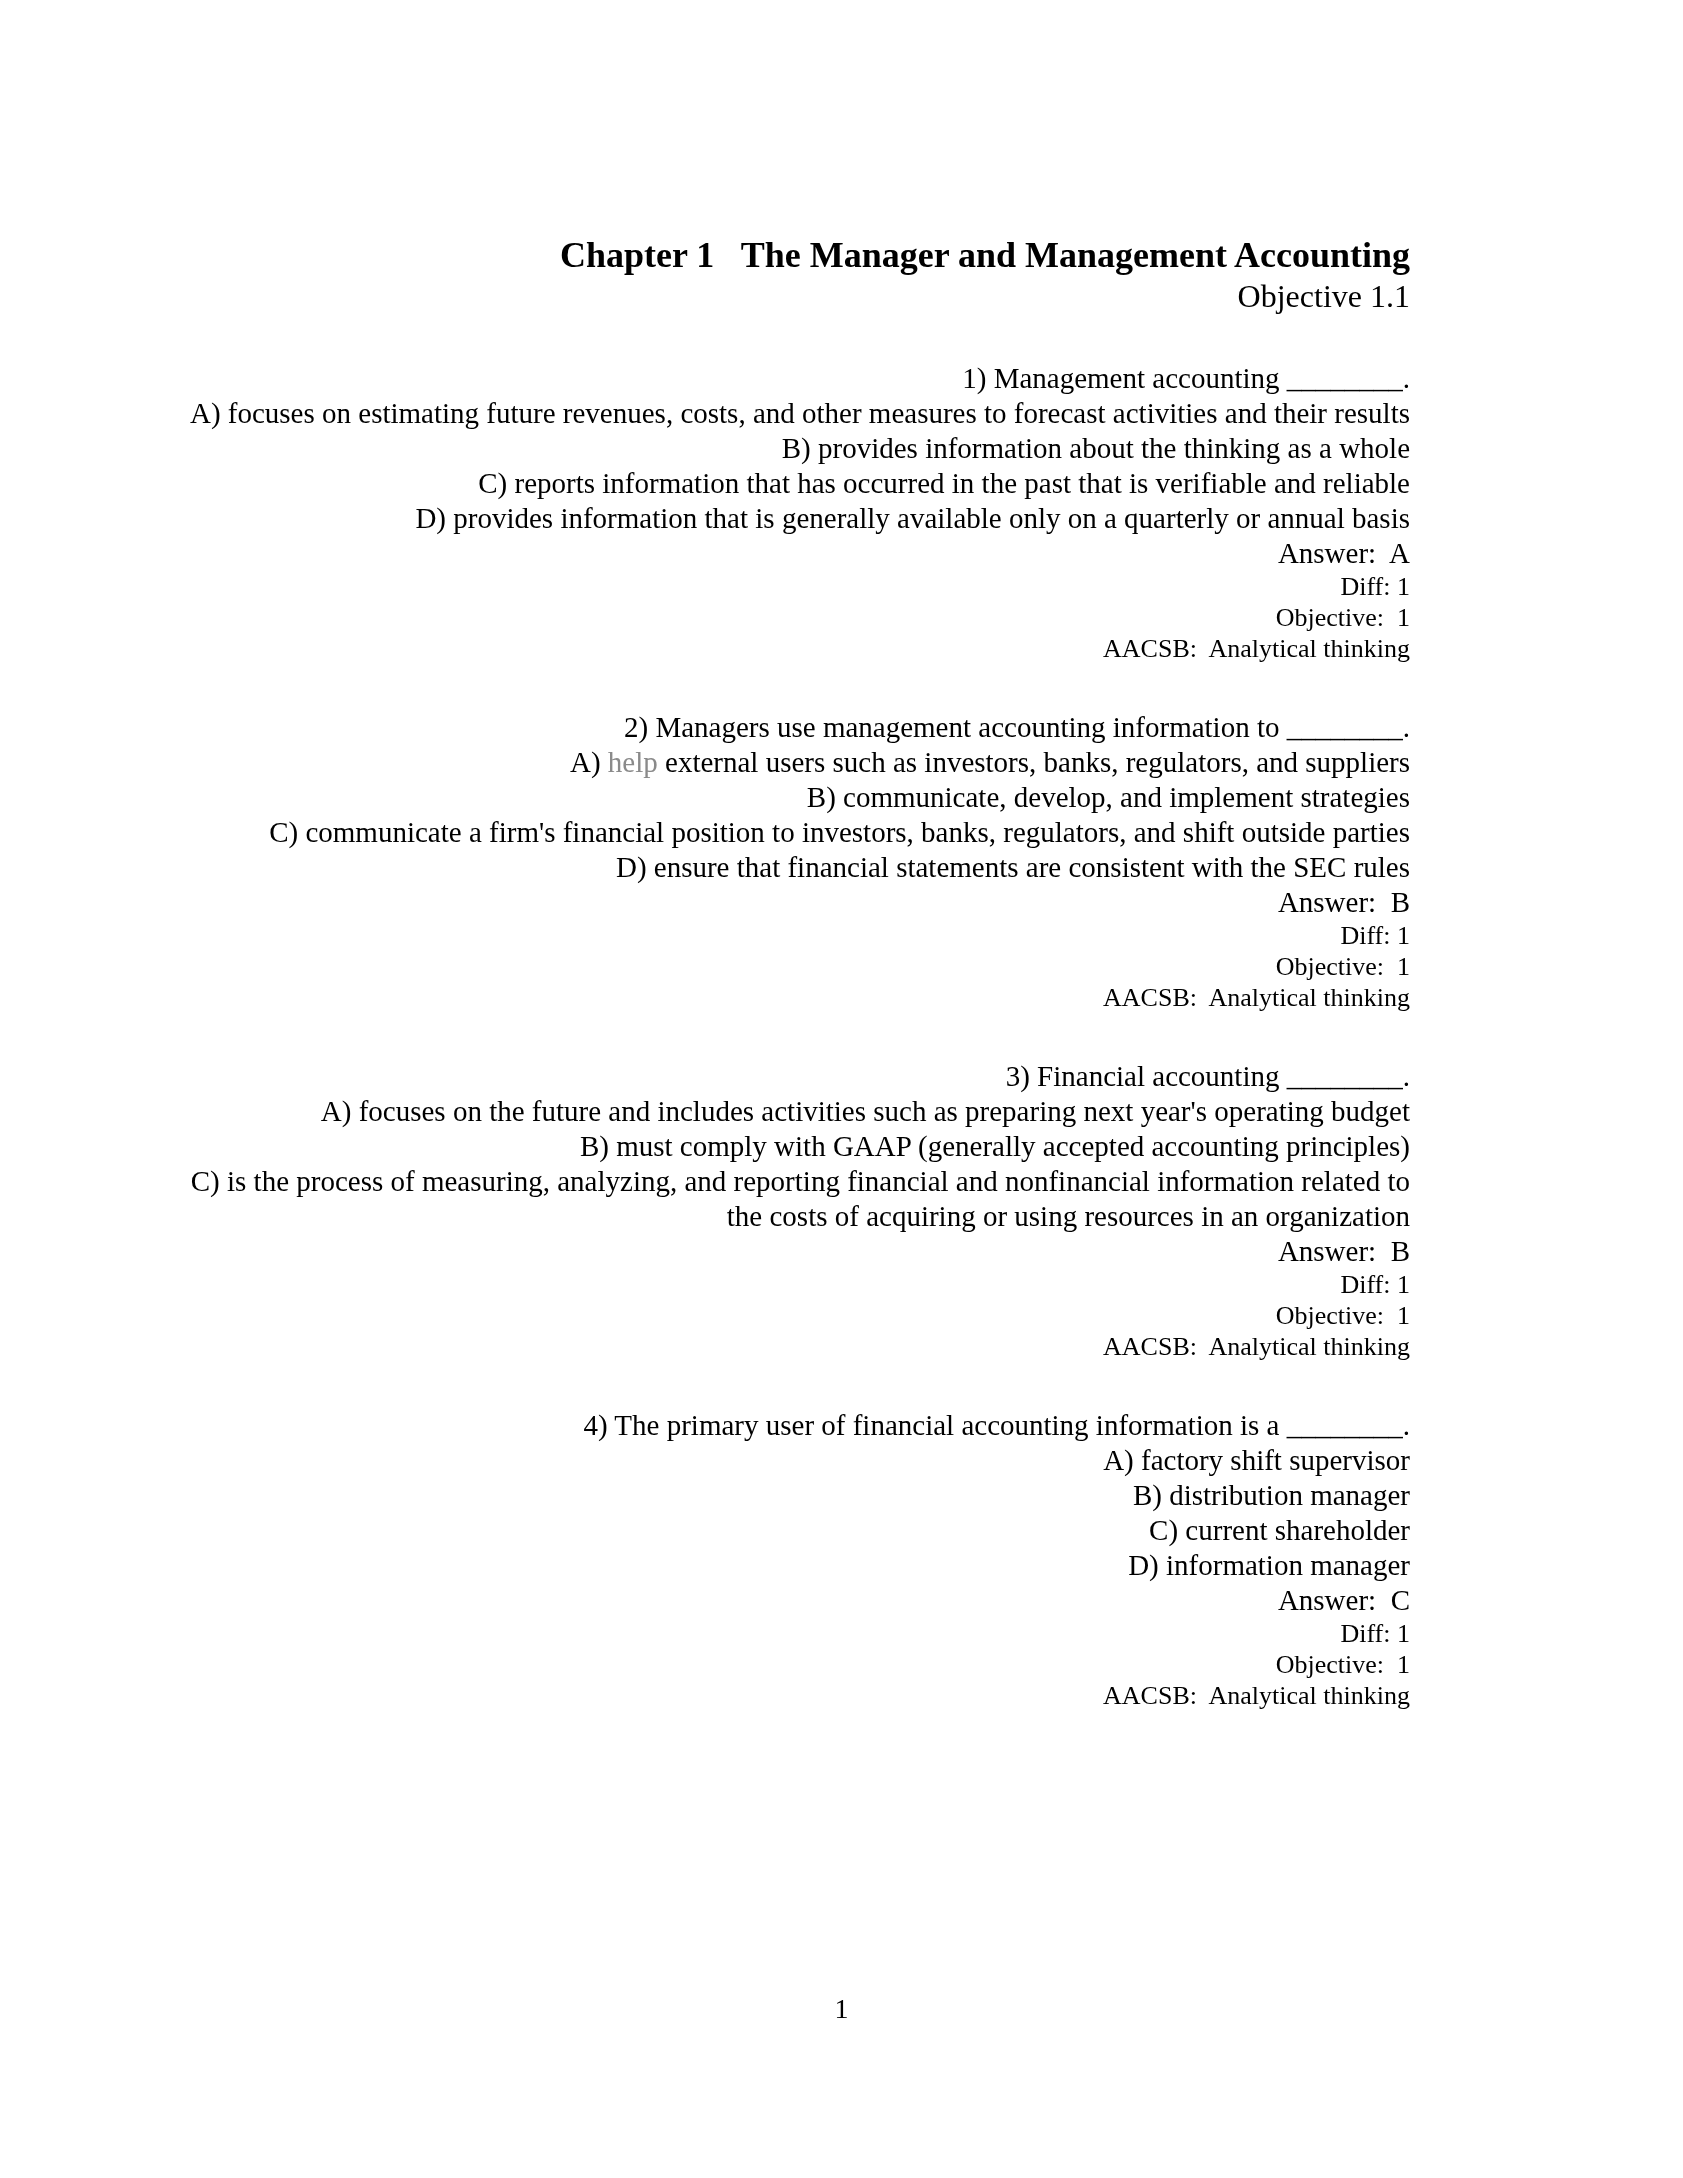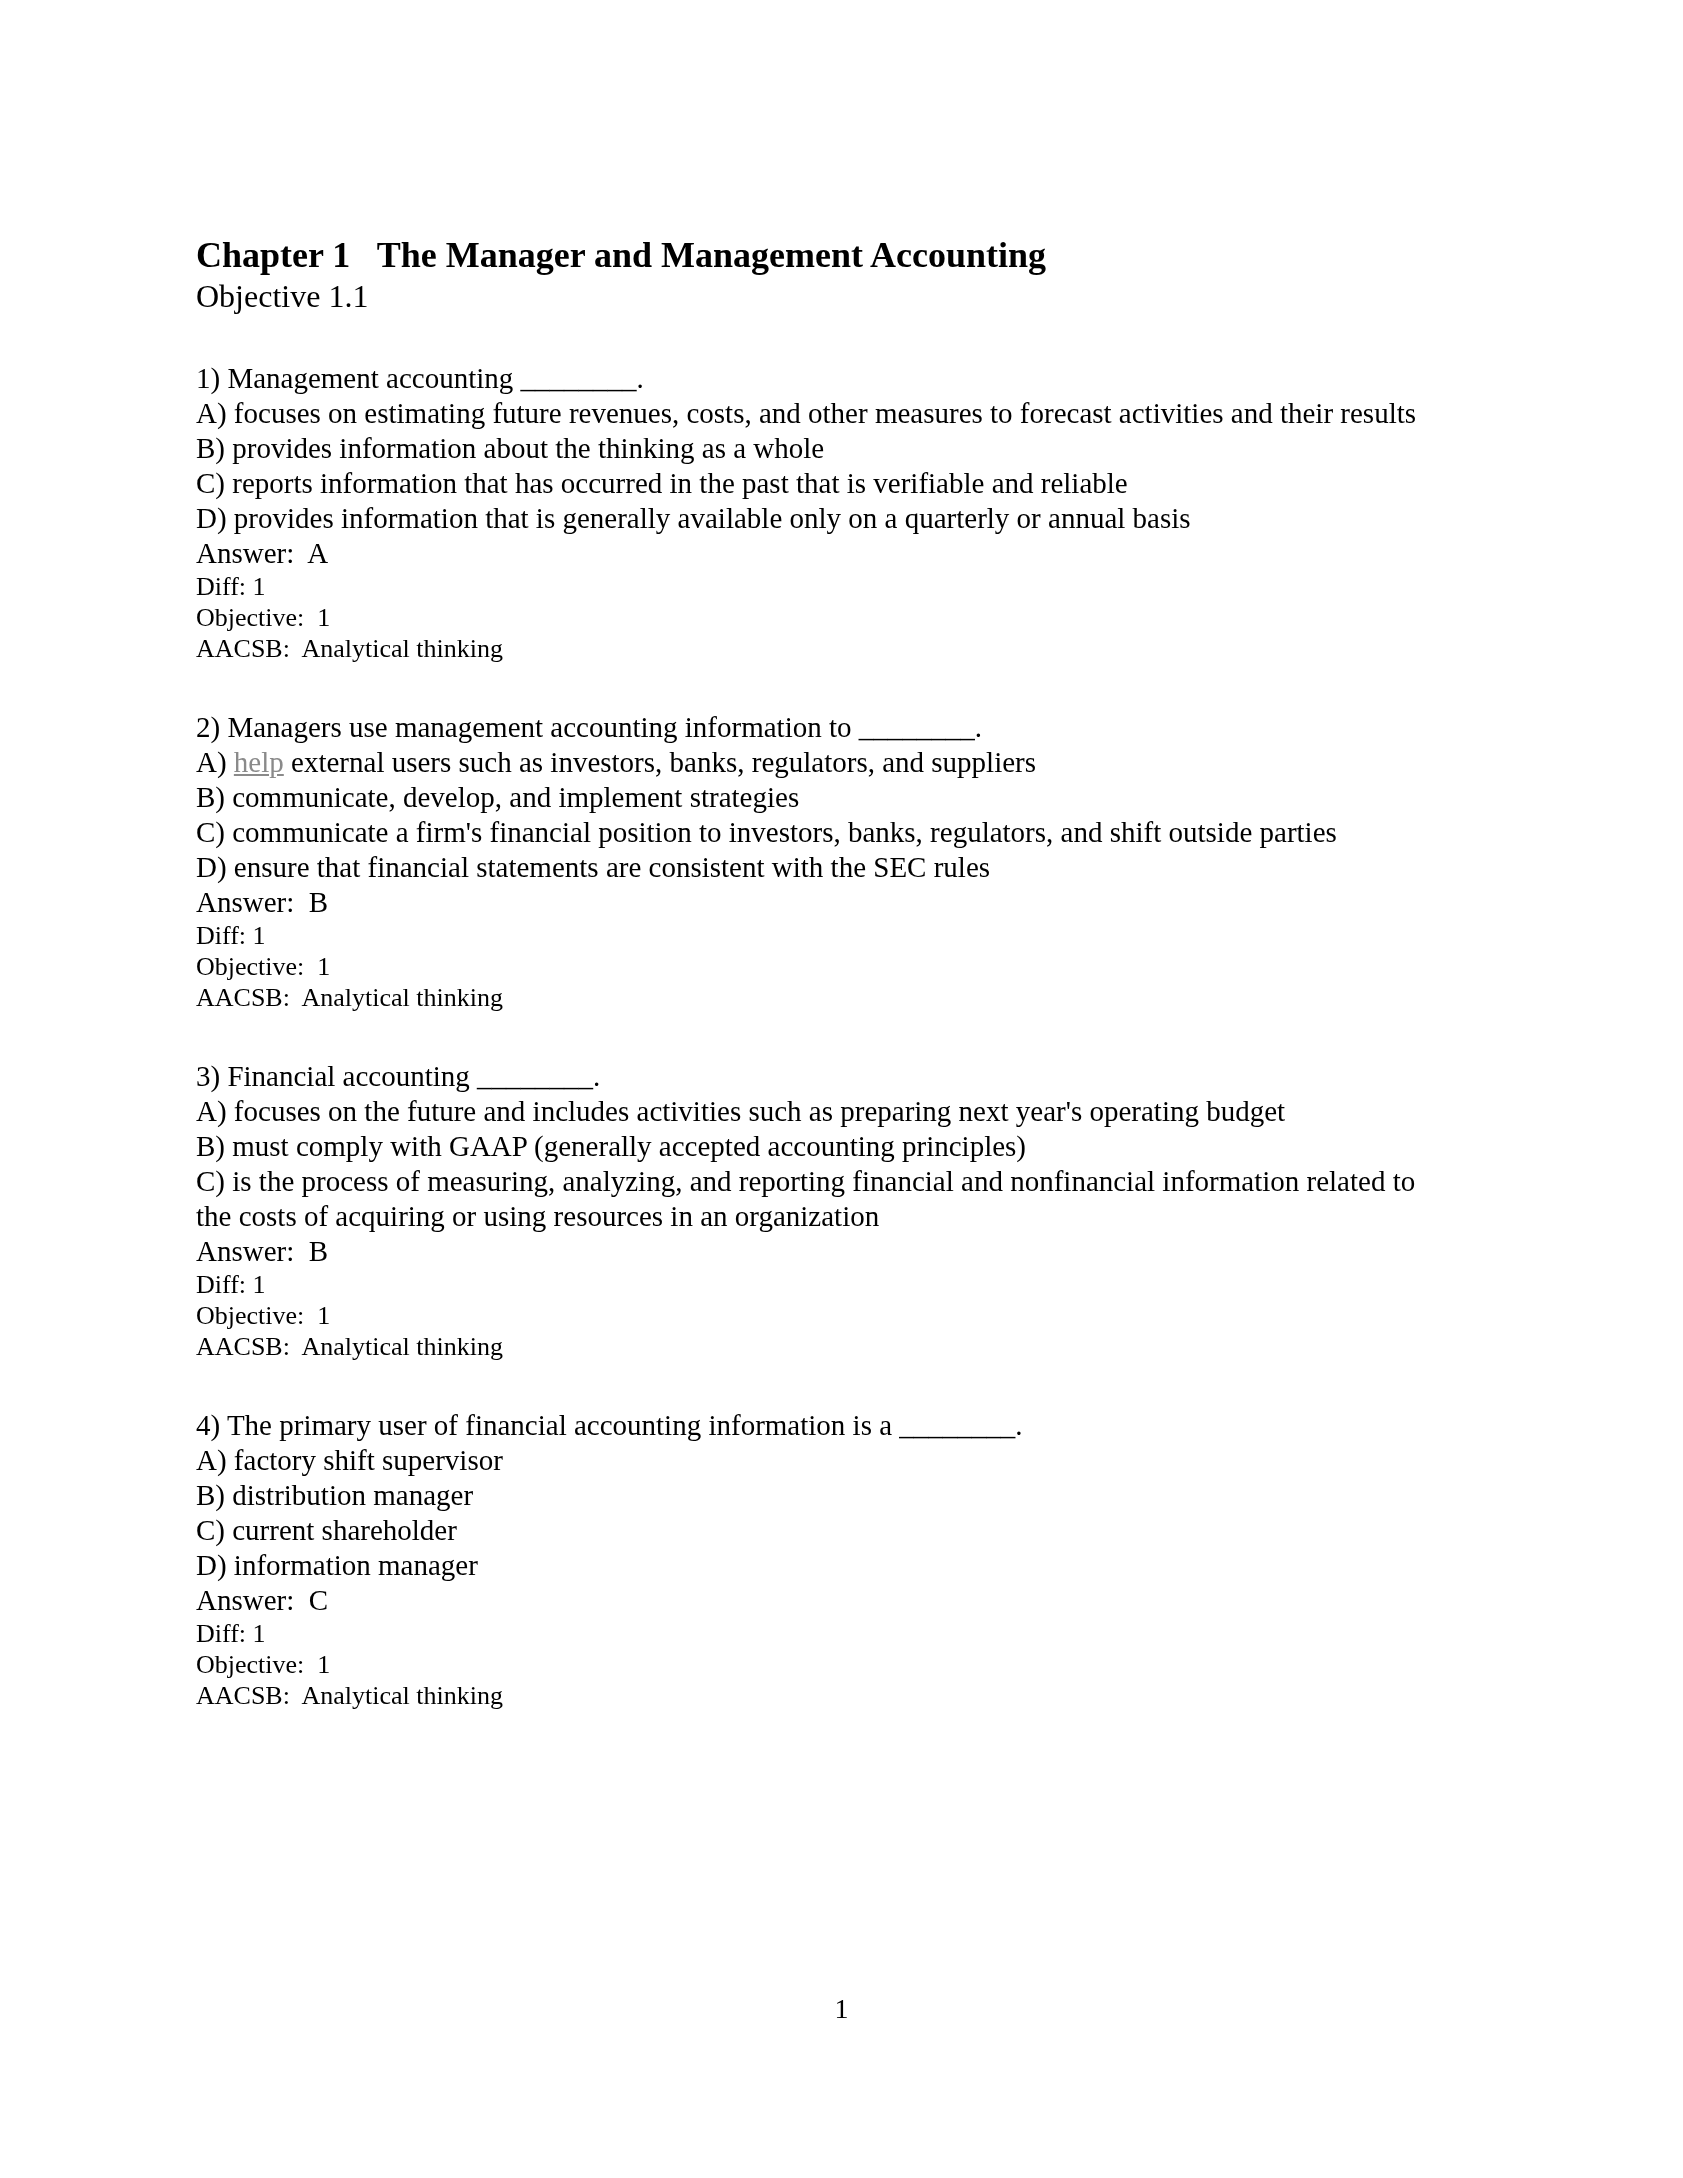--- a/index.html
+++ b/index.html
@@ -13,22 +13,23 @@
   .page {
     position: relative;
     width: 1683px;
     height: 2178px;
     background: #ffffff;
     overflow: hidden;
   }
   .content {
     position: absolute;
     top: 233px;
-    left: 196px;
+    left: 182px;
     width: 1228px;
+    text-align: right;
   }
   .doc-title {
     font-size: 36px;
     font-weight: bold;
     line-height: 44px;
     white-space: pre-wrap;
   }
   .objective-heading {
     font-size: 32px;
     font-weight: normal;
@@ -39,21 +40,21 @@
   .line {
     font-size: 29px;
     line-height: 35px;
     white-space: pre-wrap;
   }
   .meta {
     font-size: 26px;
     line-height: 31px;
     white-space: pre-wrap;
   }
-  .muted { color: #8a8a8a; text-decoration: underline; }
+  .muted { color: #8a8a8a; }
   .footer-page-number {
     position: absolute;
     top: 1992px;
     left: 0;
     width: 100%;
     text-align: center;
     font-size: 28px;
     line-height: 34px;
   }
 </style>

